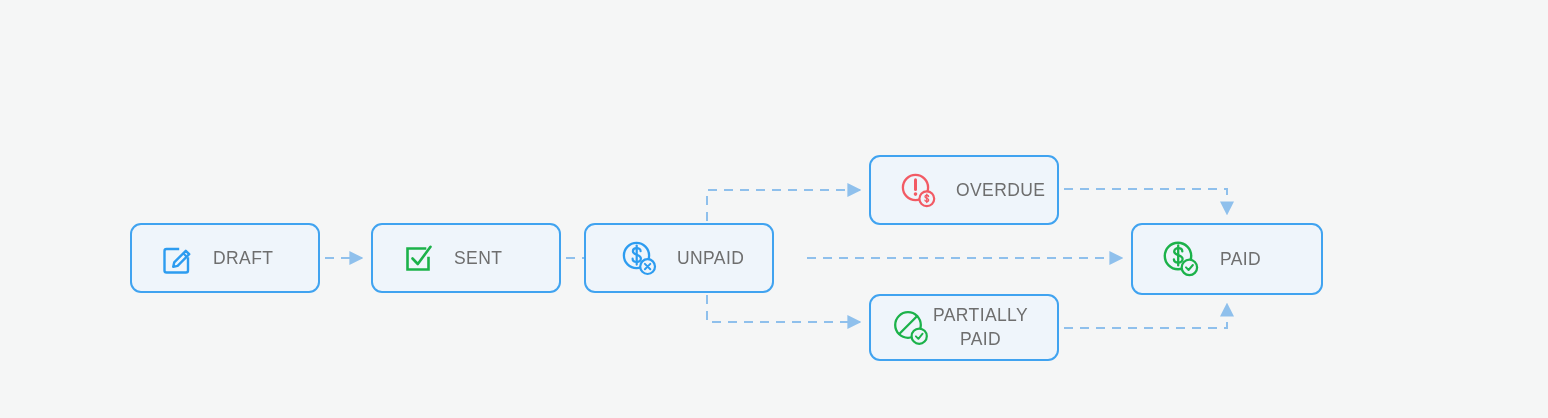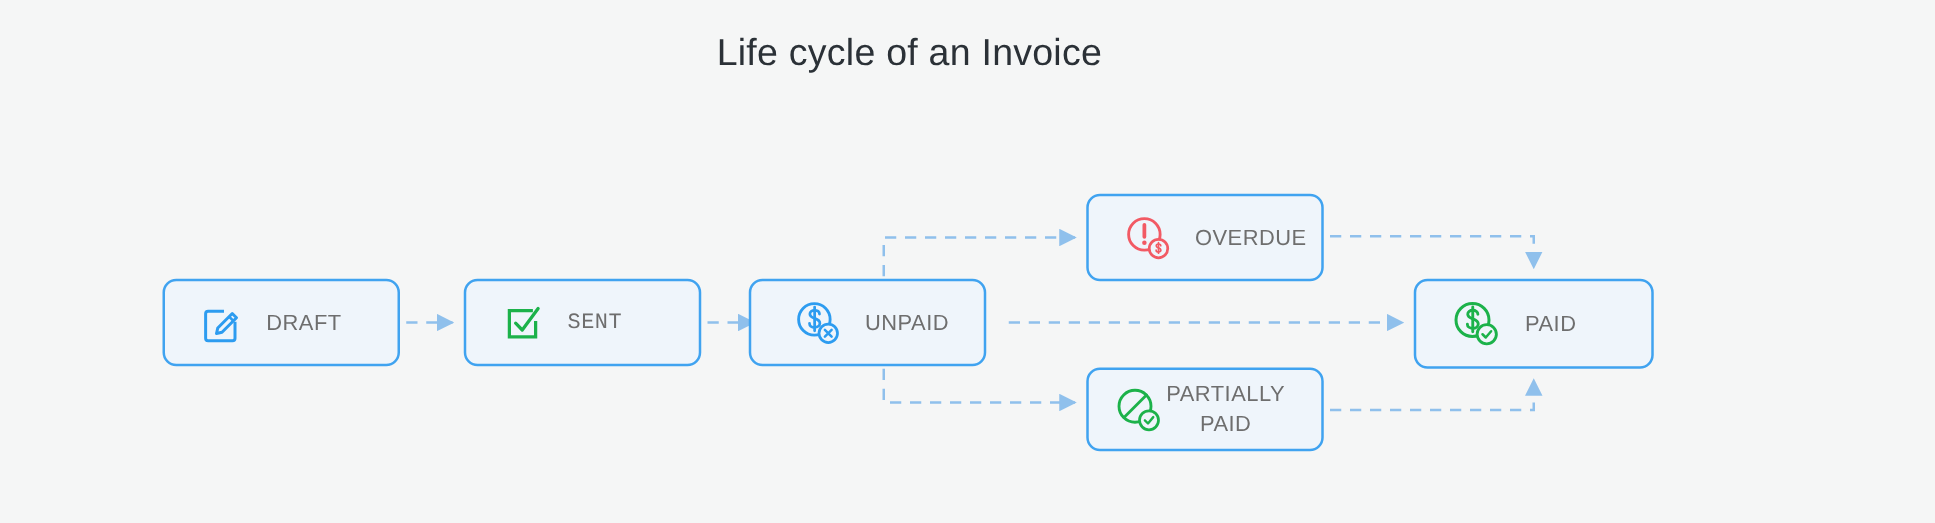--- a/index.html
+++ b/index.html
@@ -64,34 +64,33 @@
   .node .node-label {
     font-size: 17.5px;
     color: #6e6e6e;
     letter-spacing: 0.4px;
     line-height: 1.42;
     white-space: pre-line;
     text-transform: uppercase;
   }
 
   #node-draft        { left: 130px;  top: 223px; width: 190px; height: 70px; }
-  #node-sent         { left: 371px;  top: 223px; width: 190px; height: 70px; font-family: Liberation Mono, monospace; }
-  #node-unpaid       { left: 599px;  top: 223px; width: 190px; height: 70px; padding-left: 32px; }
+  #node-sent         { left: 371px;  top: 223px; width: 190px; height: 70px; }
+  #node-unpaid       { left: 584px;  top: 223px; width: 190px; height: 70px; padding-left: 32px; }
   #node-overdue      { left: 869px;  top: 155px; width: 190px; height: 70px; }
   #node-partially    { left: 869px;  top: 294px; width: 190px; height: 67px; padding-left: 18px; gap: 0; }
   #node-paid         { left: 1131px; top: 223px; width: 192px; height: 72px; }
 
   #node-partially .node-label { line-height: 1.33; }
 </style>
 </head>
 <body>
 
 <div id="canvas">
 
-  <div class="title">Life cycle of an Invoice</div>
 
   <svg id="wires" viewBox="0 0 1548 418" xmlns="http://www.w3.org/2000/svg">
     <defs>
       <marker id="ar-r" viewBox="0 0 10 10" refX="9" refY="5" markerWidth="7" markerHeight="7" orient="auto-start-reverse">
         <path d="M 0 0 L 10 5 L 0 10 z" fill="#8fc0ec"></path>
       </marker>
     </defs>
     <g stroke="#8fc0ec" stroke-width="2" fill="none" stroke-dasharray="9 7">
 
       <line x1="325" y1="258" x2="362" y2="258" marker-end="url(#ar-r)"></line>

